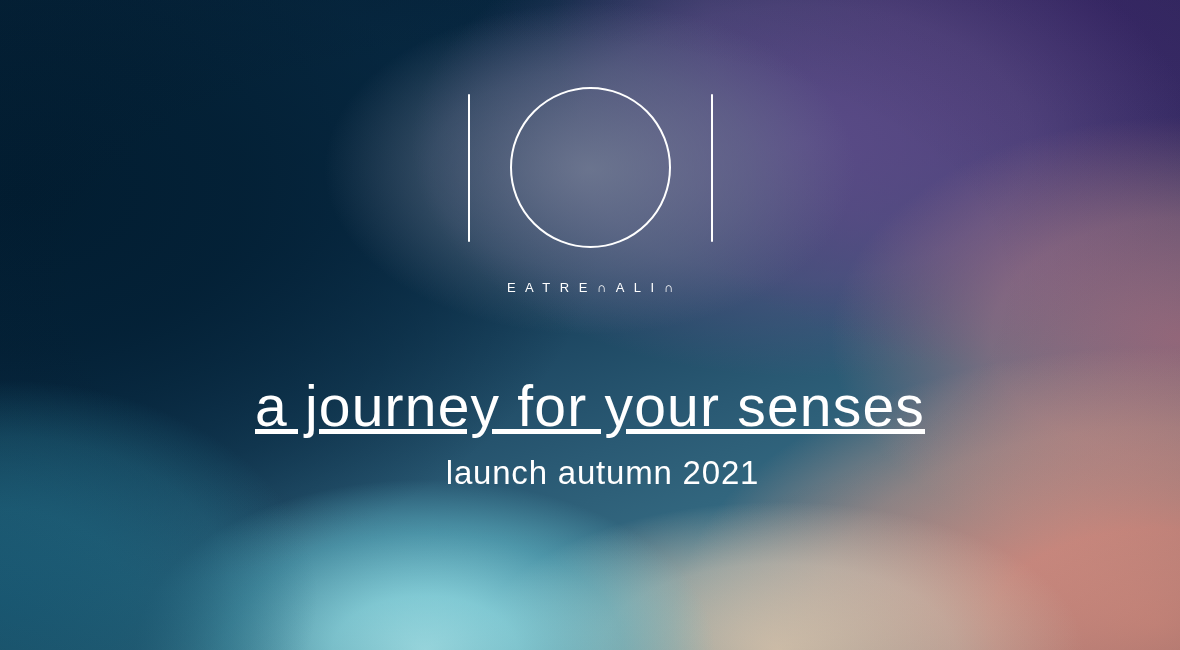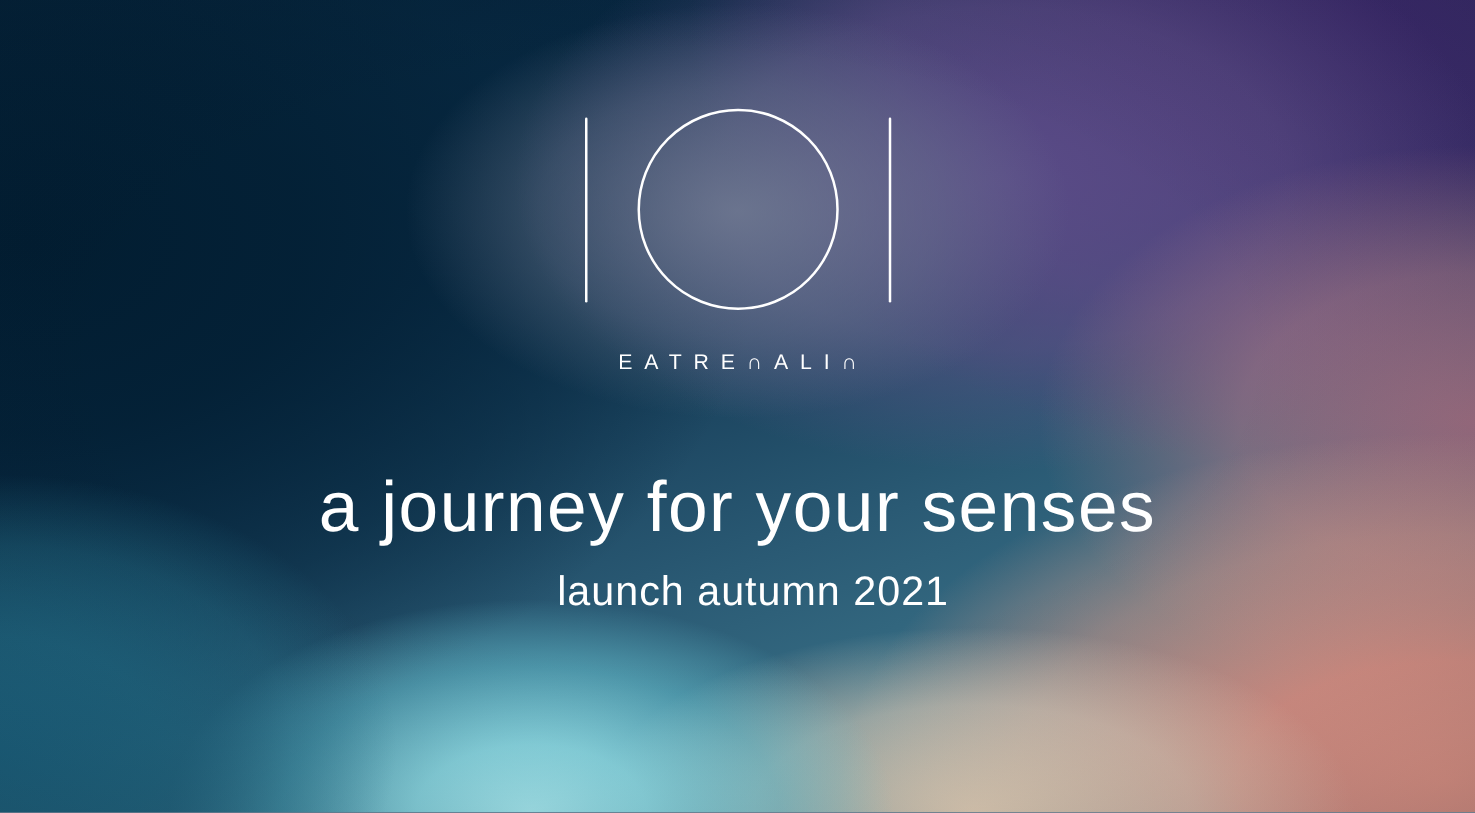--- a/index.html
+++ b/index.html
@@ -125,39 +125,40 @@
     border-radius: 50%;
   }
 
   #wordmark {
     position: absolute;
     left: 0;
     right: 0;
     top: 281px;
     text-align: center;
     color: #ffffff;
-    font-size: 17px;
+    font-size: 13px;
     font-weight: 300;
     letter-spacing: 9.5px;
     text-indent: 9.5px;
     line-height: 1;
   }
 
   #headline {
     position: absolute;
     left: 0;
     right: 0;
     top: 377px;
     text-align: center;
     color: #ffffff;
     font-size: 57px;
     font-weight: 300;
     letter-spacing: 1.2px;
     line-height: 1.05;
     white-space: nowrap;
+    text-decoration: underline;
   }
 
   #subhead {
     position: absolute;
     left: 0;
     right: 0;
     top: 455px;
     text-align: center;
     color: #ffffff;
     font-size: 33px;

